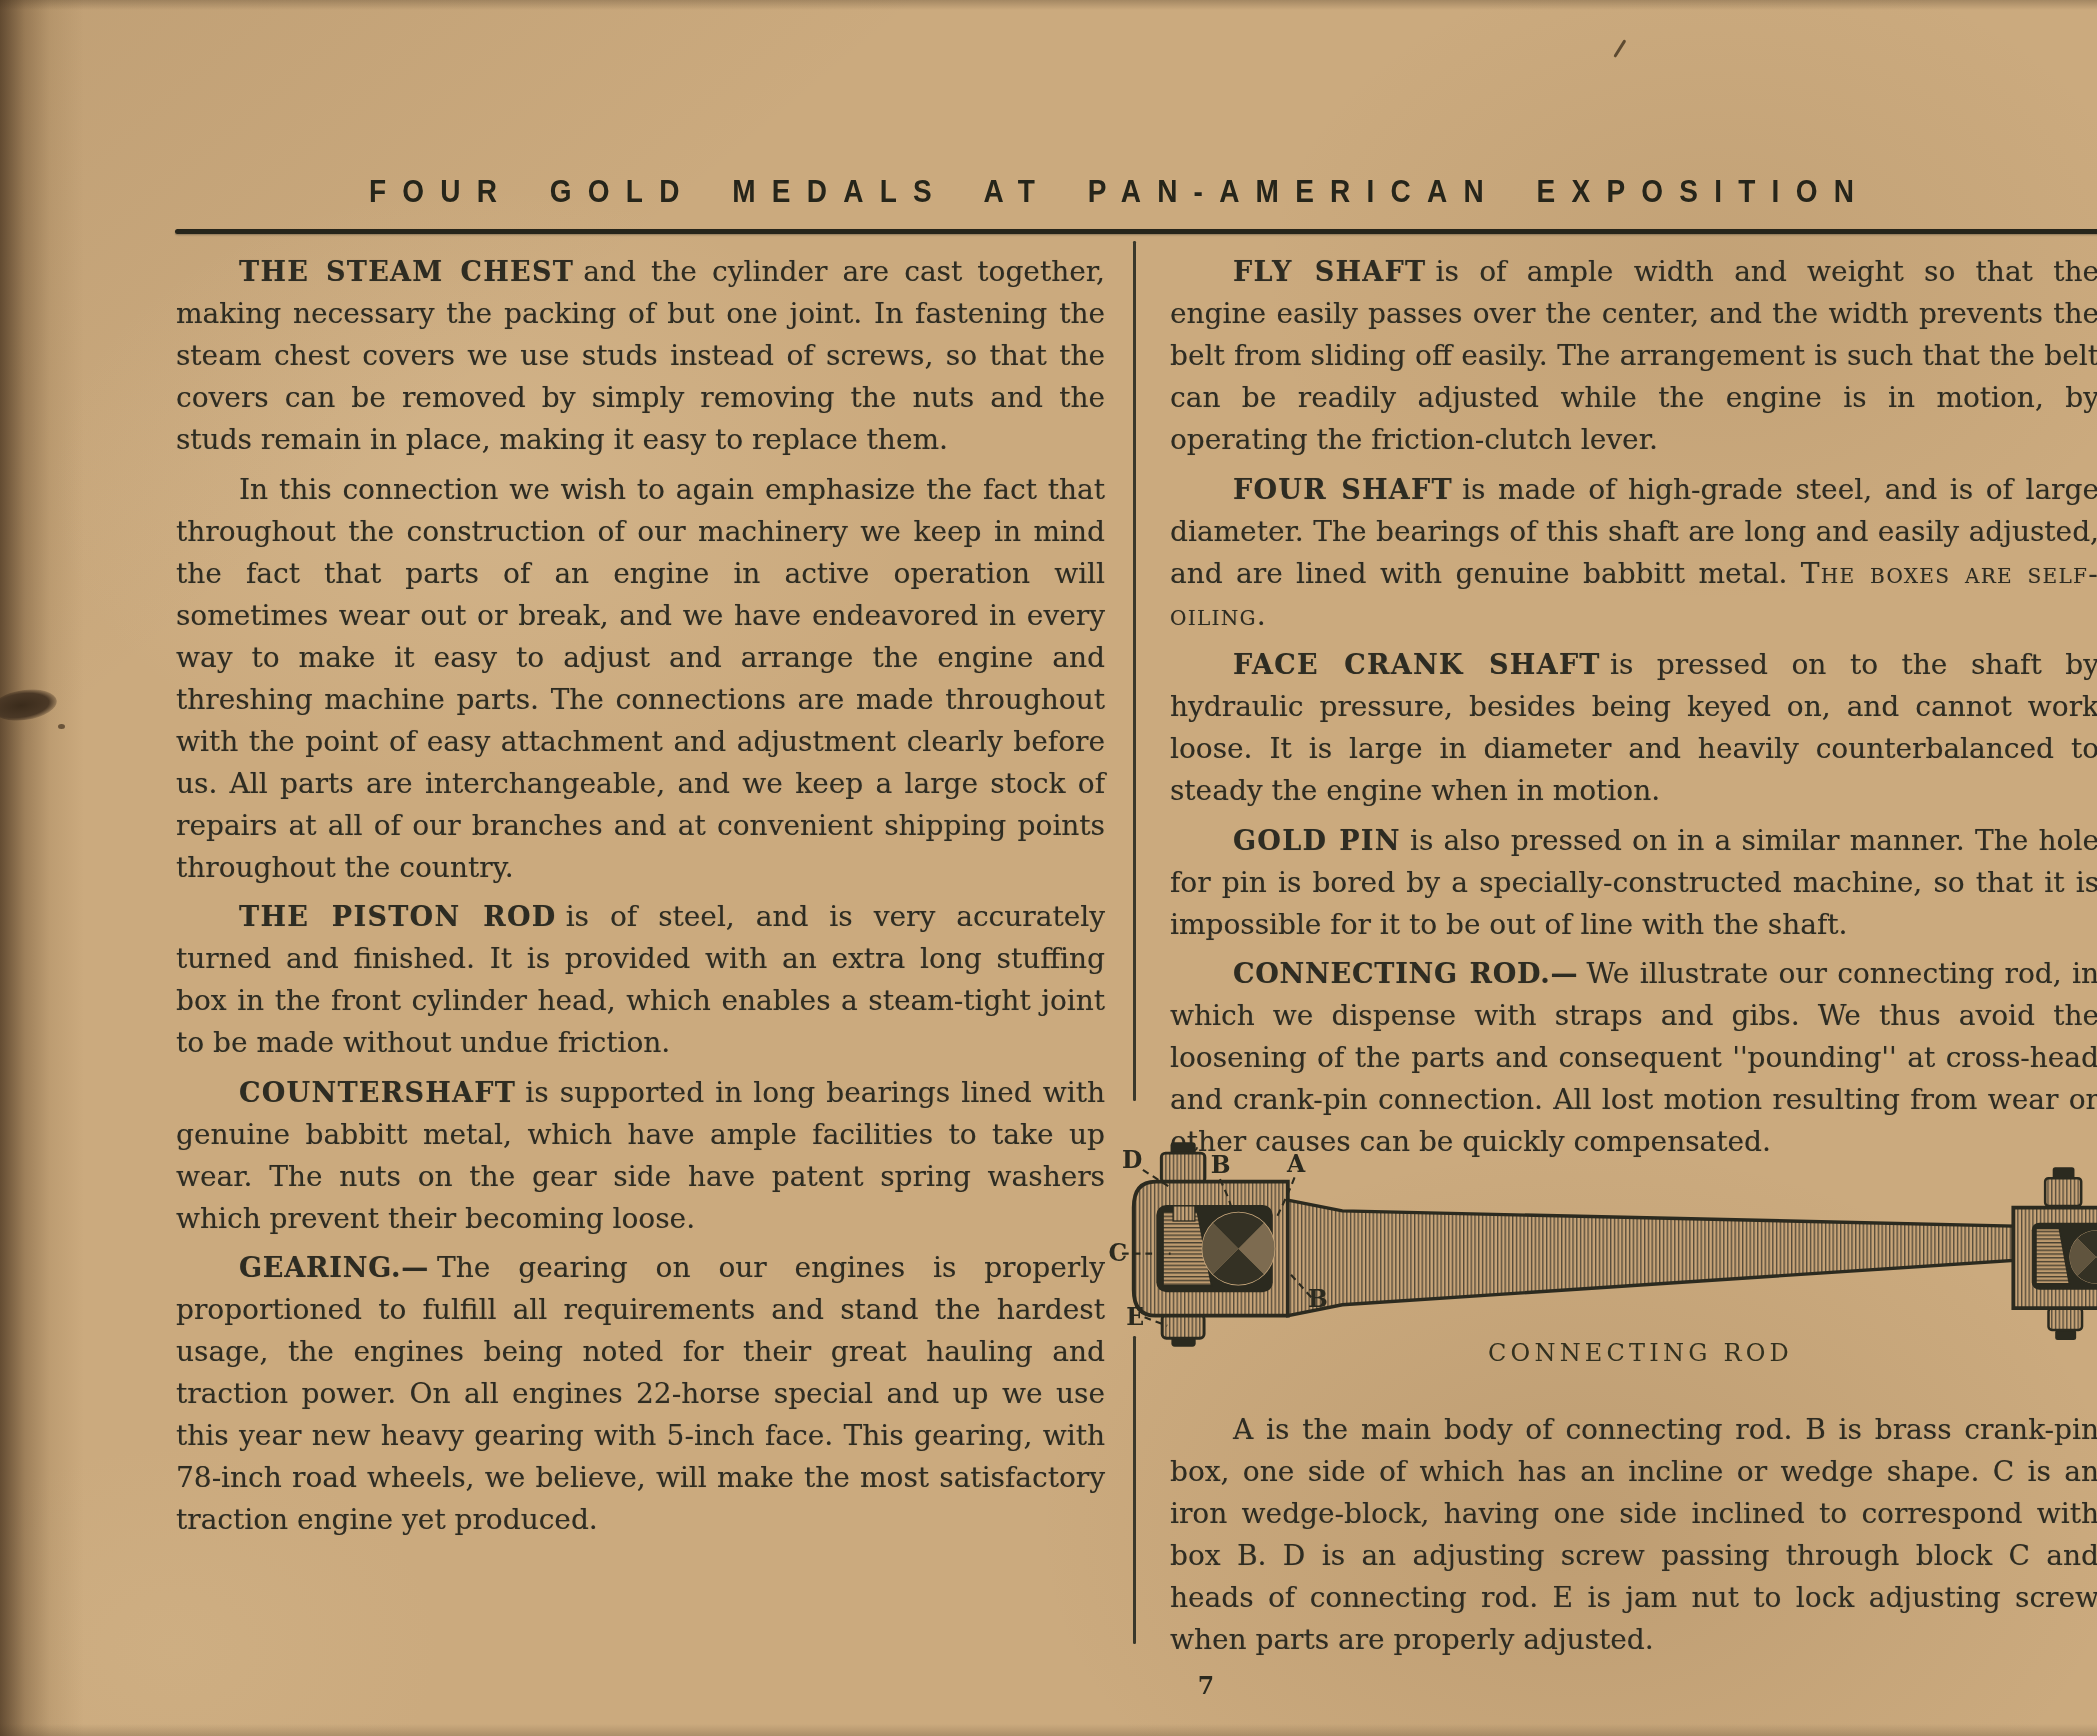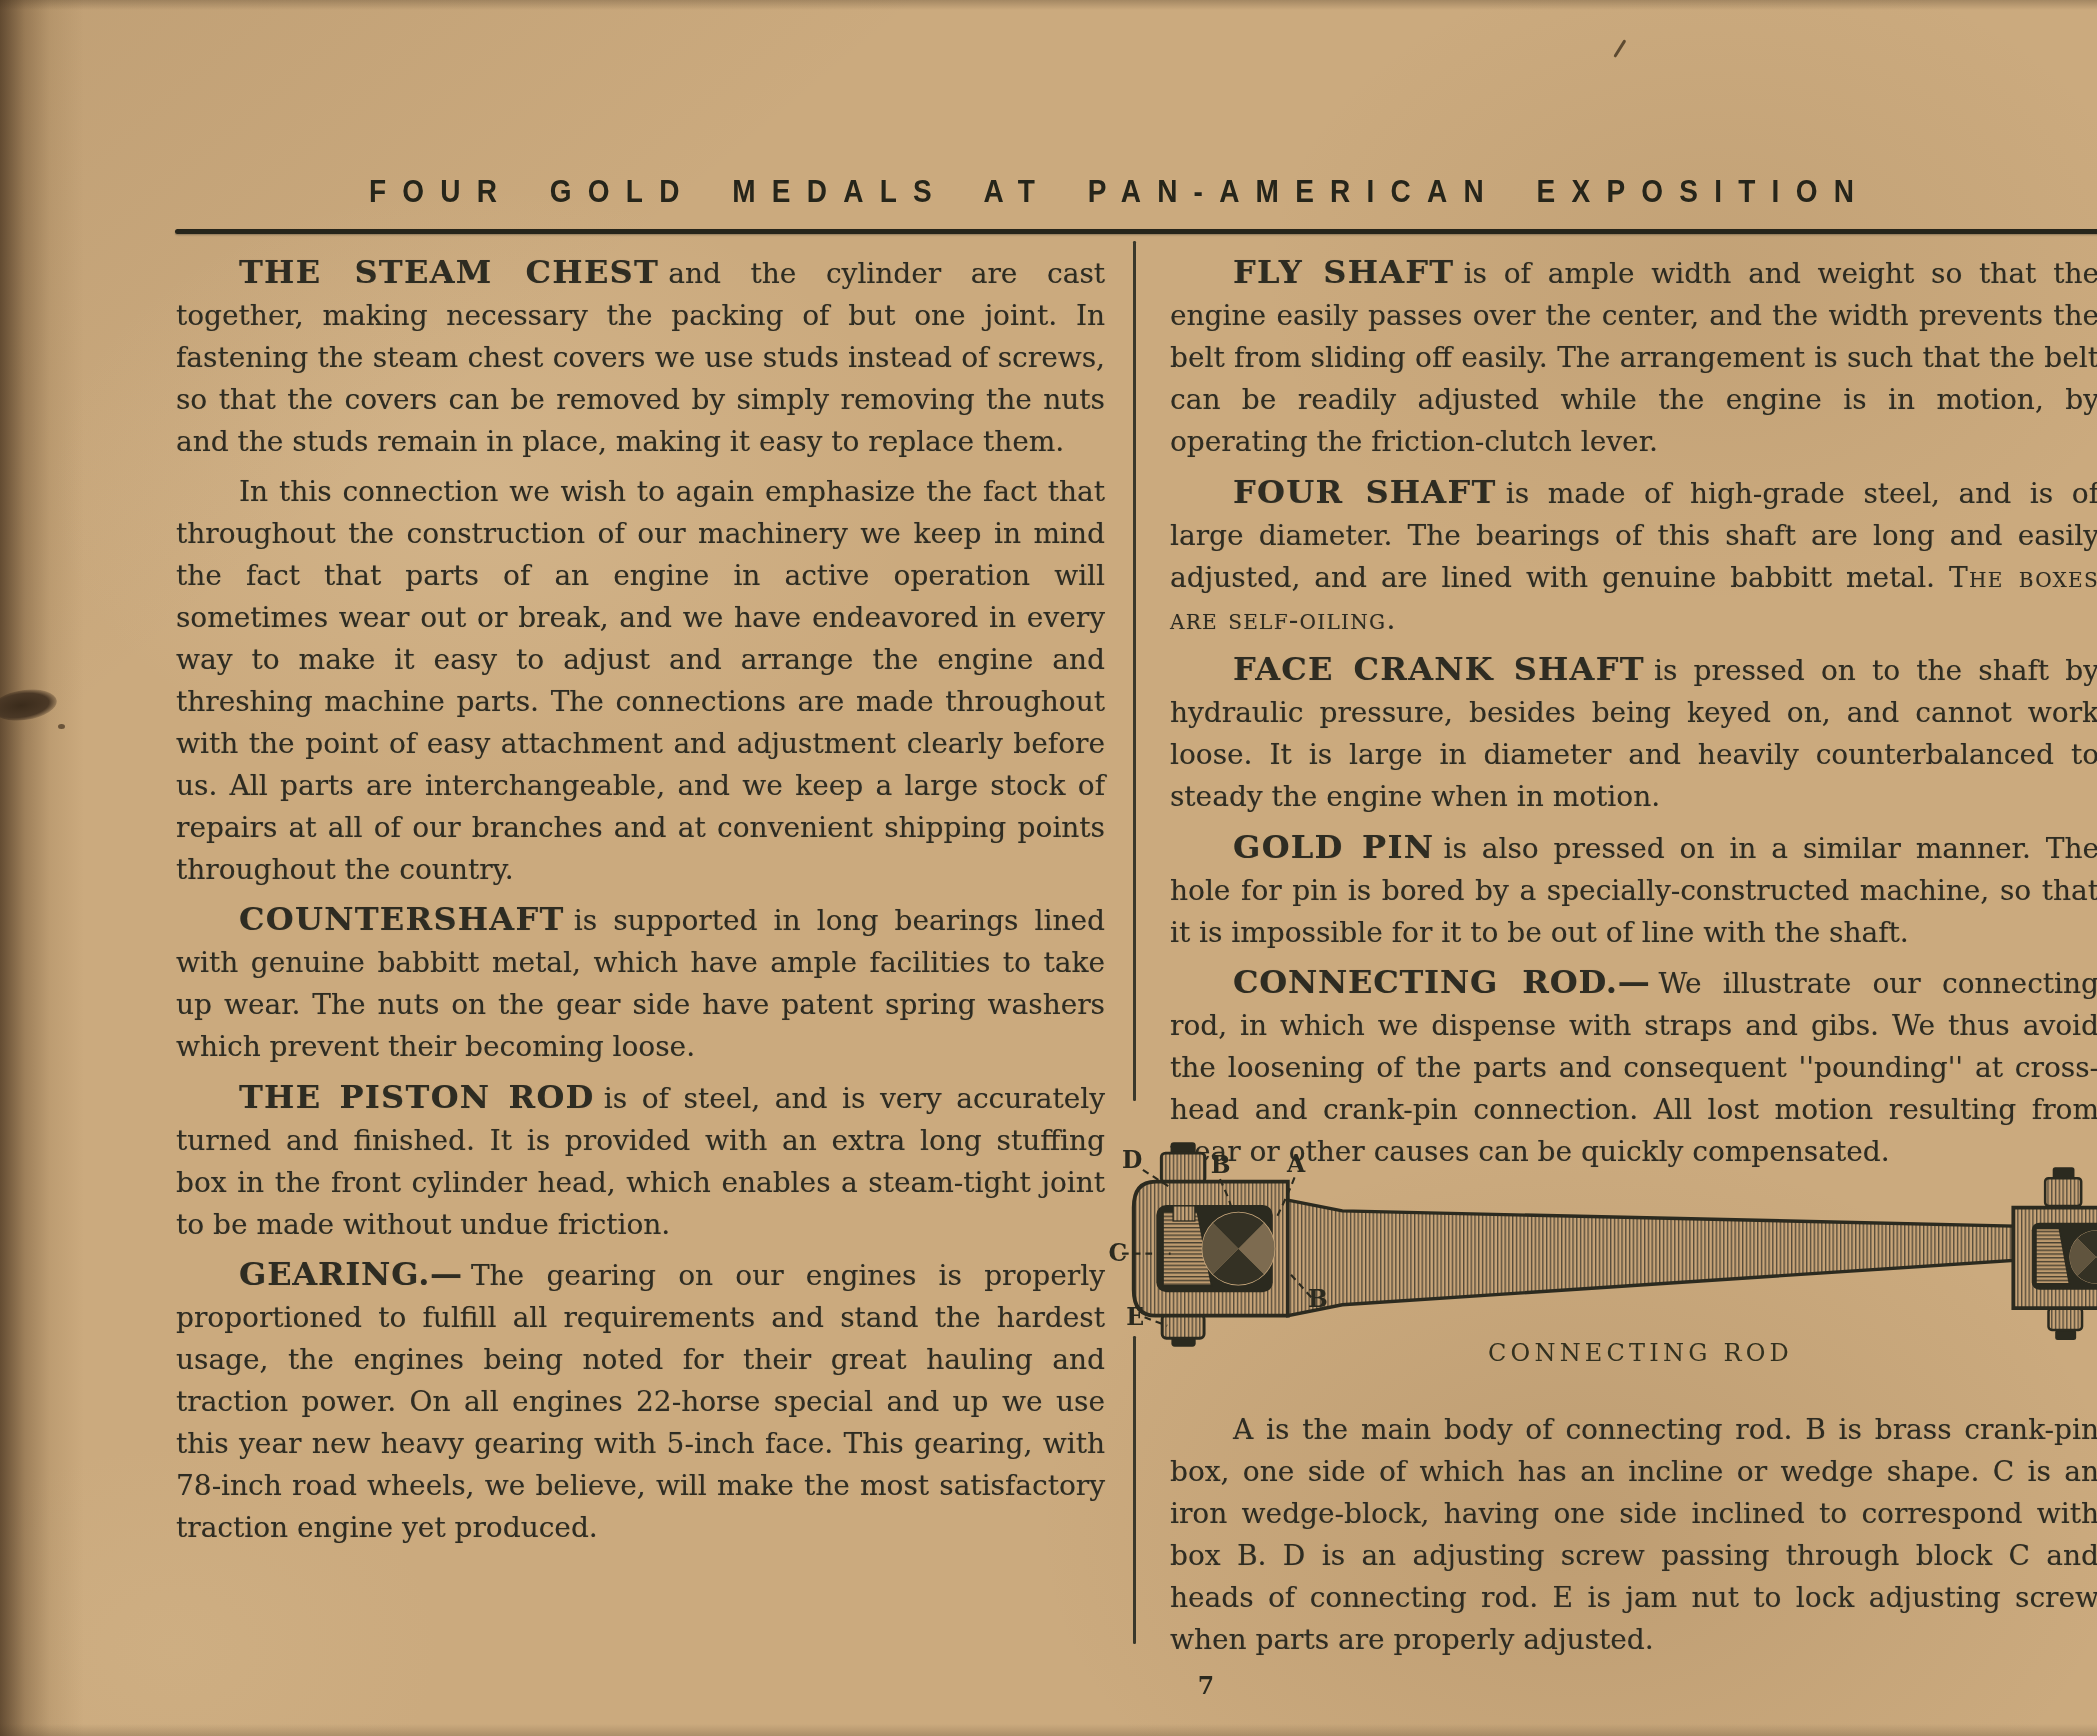--- a/index.html
+++ b/index.html
@@ -28,21 +28,21 @@
     white-space:nowrap;
   }
   .header-rule { position:absolute; left:175px; top:229px; width:1925px; height:4.6px;
     background:#26251b; border-radius:2.5px; box-shadow:0 1.3px 1.3px rgba(38,37,27,0.30); }
 
   .col { position:absolute; top:251px; width:929px; text-align:justify; font-size:28px; line-height:42px;
     text-shadow:0.2px 0.2px 0.7px rgba(43,42,31,0.35); }
   .col-left  { left:176px; }
   .col-right { left:1170px; }
   .para { margin:0 0 7.6px 0; text-indent:63px; }
-  .lead { font-weight:bold; font-size:32px; letter-spacing:1.3px; margin-right:9.2px; }
+  .lead { font-weight:bold; font-size:27px; letter-spacing:1.3px; margin-right:9.2px; }
   .lead.tight { margin-right:8px; letter-spacing:0.8px; }
   .smallcaps { font-variant:small-caps; letter-spacing:1.3px; }
 
   .divider { position:absolute; left:1133px; width:2.5px; background:#3a382b; border-radius:1.3px; }
   #divider-top { top:241px; height:860px; }
   #divider-bottom { top:1336px; height:308px; }
 
   .figure { position:absolute; left:1107px; top:1128px; width:1057px; height:222px; }
   .figure svg { display:block; width:100%; height:100%; }
   .figure svg text { font-family:"DejaVu Serif", serif; font-weight:bold; font-size:56px; fill:#2b2a1f; }
@@ -78,22 +78,22 @@
 
   <div class="header-title">FOUR GOLD MEDALS AT PAN-AMERICAN EXPOSITION</div>
   <div class="header-rule"></div>
 
   <div class="divider" id="divider-top"></div>
   <div class="divider" id="divider-bottom"></div>
 
   <div class="col col-left">
     <p class="para"><span class="lead">THE STEAM CHEST</span><span>and the cylinder are cast together, making necessary the packing of but one joint.  In fastening the steam chest covers we use studs instead of screws, so that the covers can be removed by simply removing the nuts and the studs remain in place, making it easy to replace them.</span></p>
     <p class="para"><span>In this connection we wish to again emphasize the fact that throughout the construction of our machinery we keep in mind the fact that parts of an engine in active operation will sometimes wear out or break, and we have endeavored in every way to make it easy to adjust and arrange the engine and threshing machine parts.  The connections are made throughout with the point of easy attachment and adjustment clearly before us.  All parts are interchangeable, and we keep a large stock of repairs at all of our branches and at convenient shipping points throughout the country.</span></p>
+    <p class="para"><span class="lead">THE PISTON ROD</span><span>is of steel, and is very accurately turned and finished.  It is provided with an extra long stuffing box in the front cylinder head, which enables a steam-tight joint to be made without undue friction.</span></p>
     <p class="para"><span class="lead">COUNTERSHAFT</span><span>is supported in long bearings lined with genuine babbitt metal, which have ample facilities to take up wear.  The nuts on the gear side have patent spring washers which prevent their becoming loose.</span></p>
-    <p class="para"><span class="lead">THE PISTON ROD</span><span>is of steel, and is very accurately turned and finished.  It is provided with an extra long stuffing box in the front cylinder head, which enables a steam-tight joint to be made without undue friction.</span></p>
     <p class="para"><span class="lead tight">GEARING.—</span><span>The gearing on our engines is properly proportioned to fulfill all requirements and stand the hardest usage, the engines being noted for their great hauling and traction power.  On all engines 22-horse special and up we use this year new heavy gearing with 5-inch face.  This gearing, with 78-inch road wheels, we believe, will make the most satisfactory traction engine yet produced.</span></p>
   </div>
 
   <div class="col col-right">
     <p class="para"><span class="lead">FLY SHAFT</span><span>is of ample width and weight so that the engine easily passes over the center, and the width prevents the belt from sliding off easily.  The arrangement is such that the belt can be readily adjusted while the engine is in motion, by operating the friction-clutch lever.</span></p>
     <p class="para"><span class="lead">FOUR SHAFT</span><span>is made of high-grade steel, and is of large diameter.  The bearings of this shaft are long and easily adjusted, and are lined with genuine babbitt metal.</span> <span class="smallcaps">The boxes are self-oiling.</span></p>
     <p class="para"><span class="lead">FACE CRANK SHAFT</span><span>is pressed on to the shaft by hydraulic pressure, besides being keyed on, and cannot work loose.  It is large in diameter and heavily counterbalanced to steady the engine when in motion.</span></p>
     <p class="para"><span class="lead">GOLD PIN</span><span>is also pressed on in a similar manner.  The hole for pin is bored by a specially-constructed machine, so that it is impossible for it to be out of line with the shaft.</span></p>
     <p class="para"><span class="lead tight">CONNECTING ROD.—</span><span>We illustrate our connecting rod, in which we dispense with straps and gibs.  We thus avoid the loosening of the parts and consequent ''pounding'' at cross-head and crank-pin connection.  All lost motion resulting from wear or other causes can be quickly compensated.</span></p>
   </div>

